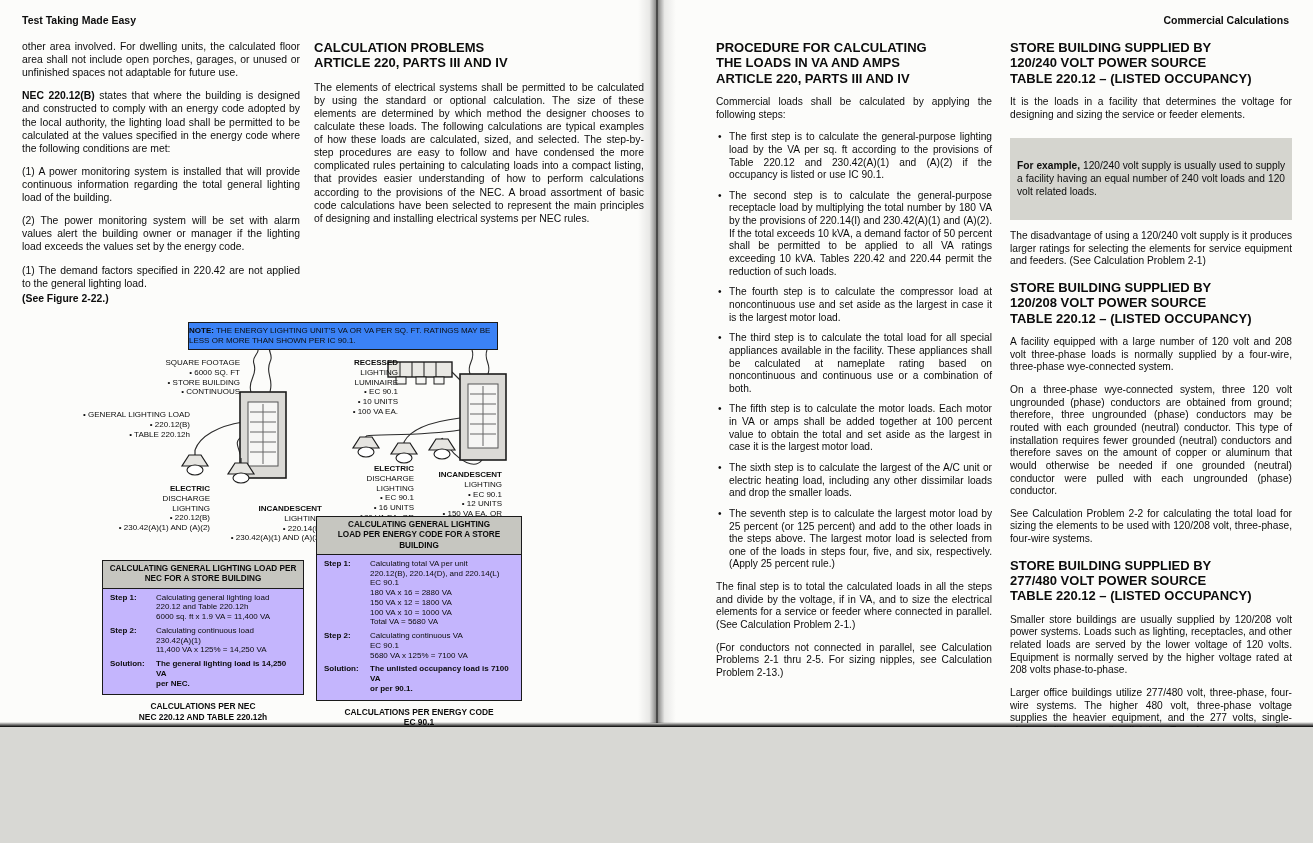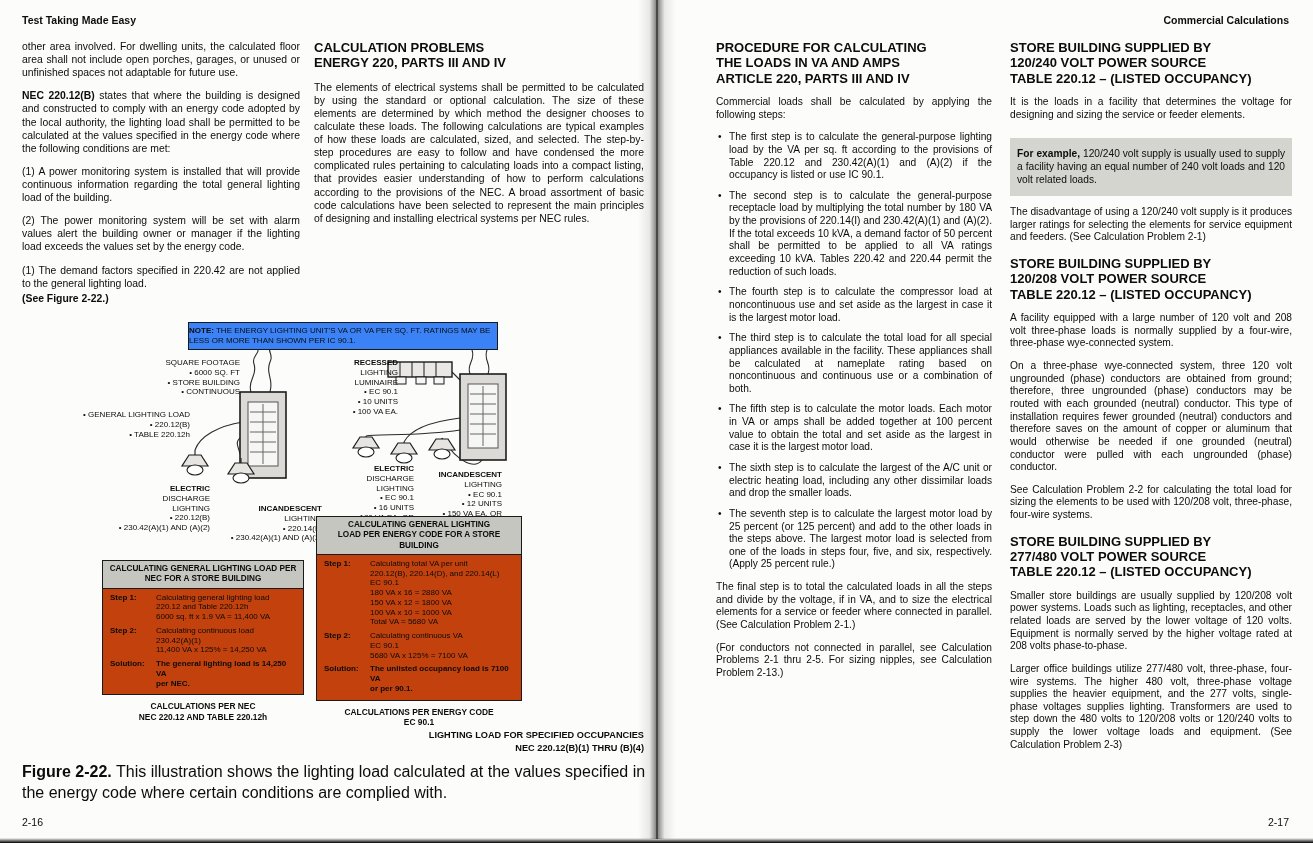--- a/index.html
+++ b/index.html
@@ -1,21 +1,21 @@
 <!DOCTYPE html>
 <html><head>
 <meta charset="utf-8">
 <style>
   *{box-sizing:border-box}
   html,body{margin:0;padding:0}
   body{
     width:1313px;height:843px;background:#d8d8d4;
     font-family:"Liberation Sans","DejaVu Sans",sans-serif;color:#0c0c0c;
   }
-  #spread{position:relative;width:1313px;height:843px;background:#fcfcfa;overflow:hidden}
+  #spread{position:relative;width:1313px;height:727px;background:#fcfcfa;overflow:hidden}
   .gutter{
     position:absolute;top:0;bottom:4px;left:638px;width:38px;
     background:linear-gradient(to right,rgba(0,0,0,0) 0%,rgba(0,0,0,.08) 30%,rgba(0,0,0,.45) 47%,#151515 50%,rgba(0,0,0,.45) 53%,rgba(0,0,0,.08) 70%,rgba(0,0,0,0) 100%);
   }
   .bottom-edge{position:absolute;left:0;right:0;bottom:0;height:5px;
     background:linear-gradient(to bottom,rgba(0,0,0,0),rgba(0,0,0,.55) 55%,#000)}
   .page{position:absolute;top:0;height:843px}
   #page-left{left:0;width:650px}
   #page-right{left:663px;width:650px}
   .runhead{position:absolute;top:14px;font-size:10.5px;font-weight:bold}
@@ -25,33 +25,33 @@
   .pagenum.left{left:22px}
   .pagenum.right{right:24px}
 
   .col{position:absolute;font-size:10.4px;line-height:1.26;text-align:justify}
   .col p{margin:0 0 10px}
   .h1{font-size:13px;font-weight:bold;line-height:1.18;text-align:left;white-space:pre-line;margin:0 0 10px}
   .b{font-weight:bold}
   .indent{margin-left:14px}
   .bullet{position:relative;padding-left:13px;margin:0 0 8px}
   .bullet::before{content:"\2022";position:absolute;left:2px}
-  .hl{background:#d5d5cf;padding:10px 7px;margin:17px 0 10px}
+  .hl{background:#d5d5cf;padding:22px 7px;margin:17px 0 10px}
   .section{margin:0 0 6px}
   .section + .section{margin-top:12px}
 
   
   #figure{position:absolute;left:30px;top:318px;width:614px;height:442px;font-size:8px;line-height:1.22}
   #figure svg{position:absolute;left:0;top:0}
   .figlabel{position:absolute;white-space:pre-line;text-align:right}
   .figlabel.bold-first::first-line{font-weight:bold}
   .notebox{position:absolute;left:158px;top:4px;width:310px;background:#3b82f6;border:1.5px solid #1a1a1a;
     padding:3px 0;text-align:left;font-size:8px;line-height:1.25}
   .calcwrap{position:absolute}
-  .calcbox{border:1.5px solid #1a1a1a;background:#c2410c}
+  .calcbox{border:1.5px solid #1a1a1a;background:#c4b5fd}
   .calcbox .hdr{background:#c6c6c0;border-bottom:1.5px solid #1a1a1a;font-weight:bold;text-align:center;
     padding:3px 4px;font-size:8.2px;white-space:pre-line;line-height:1.25}
   .calcrow{display:flex;padding:4px 7px 0}
   .calcrow:last-child{padding-bottom:6px}
   .calcrow .lbl{width:46px;flex:none;font-weight:bold}
   .calcrow .txt{white-space:pre-line}
   .calcrow .txt.solb{font-weight:bold}
   .calcfoot{text-align:center;font-weight:bold;font-size:8.4px;white-space:pre-line;margin-top:6px;line-height:1.3}
   .figtitle{position:absolute;left:0;right:0;bottom:6px;text-align:right;font-weight:bold;font-size:9.2px;
     white-space:pre-line;line-height:1.35}
@@ -69,21 +69,21 @@
       <p>other area involved. For dwelling units, the calculated floor area shall not include open porches, garages, or unused or unfinished spaces not adaptable for future use.</p>
       <p><span class="b">NEC 220.12(B)</span><span> states that where the building is designed and constructed to comply with an energy code adopted by the local authority, the lighting load shall be permitted to be calculated at the values specified in the energy code where the following conditions are met:</span></p>
       <p class="indent">(1) A power monitoring system is installed that will provide continuous information regarding the total general lighting load of the building.</p>
       <p class="indent">(2) The power monitoring system will be set with alarm values alert the building owner or manager if the lighting load exceeds the values set by the energy code.</p>
       <p class="indent" style="margin-bottom:2px">(1) The demand factors specified in 220.42 are not applied to the general lighting load.</p>
       <p class="indent b">(See Figure 2-22.)</p>
     </div>
 
     <div class="col" style="left:314px;top:40px;width:330px">
       <div class="h1">CALCULATION PROBLEMS
-ENERGY 220, PARTS III AND IV</div>
+ARTICLE 220, PARTS III AND IV</div>
       <p>The elements of electrical systems shall be permitted to be calculated by using the standard or optional calculation. The size of these elements are determined by which method the designer chooses to calculate these loads. The following calculations are typical examples of how these loads are calculated, sized, and selected. The step-by-step procedures are easy to follow and have condensed the more complicated rules pertaining to calculating loads into a compact listing, that provides easier understanding of how to perform calculations according to the provisions of the NEC. A broad assortment of basic code calculations have been selected to represent the main principles of designing and installing electrical systems per NEC rules.</p>
     </div>
 
     <div id="figure">
       <svg width="614" height="442" viewBox="0 0 614 442">
         <g stroke="#2a2a2a" fill="none" stroke-width="1.1">
 
           <path d="M221,74 C217,62 228,58 224,46 C221,38 230,36 228,30"></path>
           <path d="M240,74 C244,60 235,56 240,44 C244,36 237,34 240,28"></path>
 

